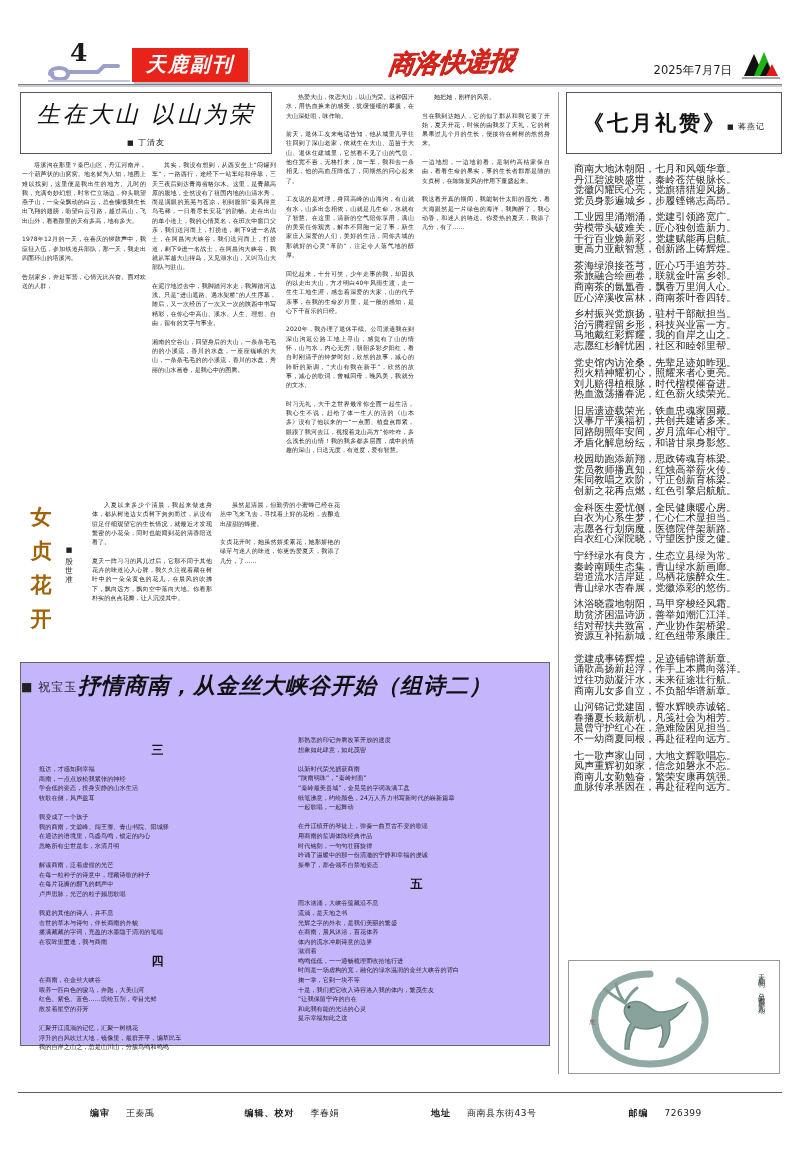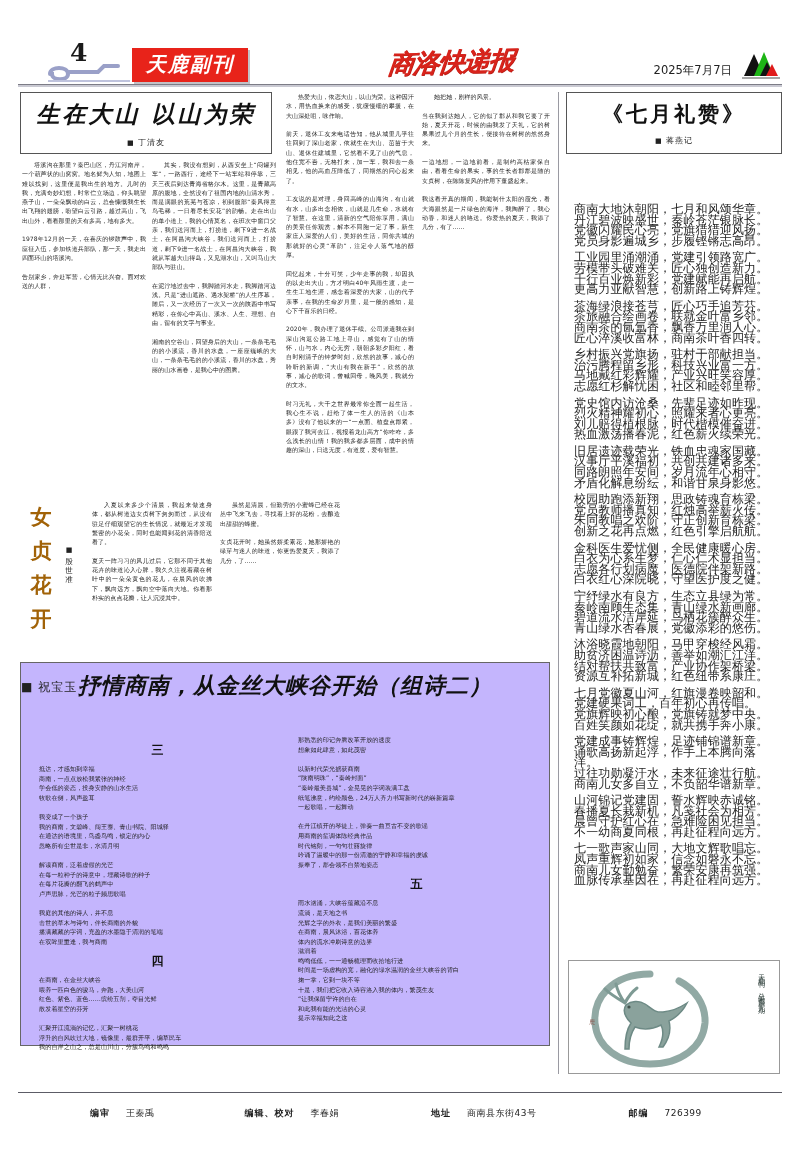--- a/index.html
+++ b/index.html
@@ -94,21 +94,21 @@
   .a1-titlebox {
     position: absolute; left: 20px; top: 92px;
     width: 252px; height: 62px;
     border: 1px solid #555;
     background: #fff;
     display: flex; flex-direction: column;
     align-items: center; justify-content: center;
   }
   .a1-title {
     font-family: "DejaVu Serif", "Liberation Serif", serif;
-    font-weight: bold; font-style: italic;
+    font-weight: normal; font-style: italic;
     font-size: 23px; letter-spacing: 3px;
     color: #111; white-space: nowrap;
   }
   .byline {
     font-size: 8px; color: #222; margin-top: 7px; letter-spacing: 1px;
   }
   .byline .sq { font-size: 7px; }
 
   .a1-col1 { position: absolute; left: 22px; top: 160px; width: 124px; height: 330px; }
   .a1-col2 { position: absolute; left: 152px; top: 160px; width: 124px; height: 330px; }
@@ -164,35 +164,34 @@
   .poem-lines {
     font-size: 6.1px; line-height: 9.6px; color:#1d1d1d;
     white-space: pre-wrap; letter-spacing: .1px;
   }
 
   
   .a4-box {
     position: absolute; left: 566px; top: 92px;
     width: 216px; height: 62px;
     border: 1px solid #555; background:#fff;
-    display:flex; flex-direction:column;
+    display:flex; flex-direction:row;
     align-items:center; justify-content:center;
   }
   .a4-title {
     font-family: "DejaVu Serif", "Liberation Serif", serif;
     font-weight: bold; font-size: 21px; letter-spacing: 3px; color:#111;
     white-space: nowrap;
   }
   .a4-verses {
     position: absolute; left: 574px; top: 164px;
     width: 202px; height: 770px;
-    font-size: 12px; line-height: 10.6px;
+    font-size: 10px; line-height: 10.6px;
     color: #1d1d1d; white-space: pre-wrap;
     letter-spacing: .15px;
-    margin-top: 40px;
   }
   .verse-gap { height: 6px; }
   .rightrule {
     position: absolute; left: 558px; top: 92px;
     width: 0; height: 982px;
     border-left: 1px solid #9a9aa2;
   }
 
   
   .deer-box {
@@ -405,43 +404,40 @@
 丹江碧波映盛世，秦岭苍茫银脉长。
 党徽闪耀民心亮，党旗猎猎迎风扬。
 党员身影遍城乡，步履铿锵志高昂。</div><div class="verse-gap"></div><div style="white-space: pre-wrap;">工业园里涌潮涌，党建引领路宽广。
 劳模带头破难关，匠心独创造新力。
 千行百业焕新彩，党建赋能再启航。
 更高力亚献智慧，创新路上铸辉煌。</div><div class="verse-gap"></div><div style="white-space: pre-wrap;">茶海绿浪接苍芎，匠心巧手追芳芬。
 茶旅融合绘画卷，联就金叶富乡邻。
 商南茶的氤氲香，飘香万里润人心。
 匠心淬溪收富林，商南茶叶香四转。</div><div class="verse-gap"></div><div style="white-space: pre-wrap;">乡村振兴党旗扬，驻村干部献担当。
 治污腾程留乡形，科技兴业富一方。
-马地戴红彩辉耀，产业兴旺笑容厚。
+马地戴红彩辉耀，我的自岸之山之。
 志愿红杉解忧困，社区和睦邻里帮。</div><div class="verse-gap"></div><div style="white-space: pre-wrap;">党史馆内访沧桑，先辈足迹如昨现。
 烈火精神耀初心，照耀来者心更亮。
 刘儿赔得植根脉，时代楷模催奋进。
 热血激荡播春泥，红色薪火续荣光。</div><div class="verse-gap"></div><div style="white-space: pre-wrap;">旧居遗迹载荣光，铁血忠魂家国藏。
 汉事厅平溪福初，共创共建诸多来。
 同路朗照年安间，岁月流年心相守。
 矛盾化解息纷纭，和谐甘泉身影悠。</div><div class="verse-gap"></div><div style="white-space: pre-wrap;">校园助跑添新翔，思政铸魂育栋梁。
 党员教师播真知，红烛高举薪火传。
 朱同教唱之欢阶，守正创新育栋梁。
 创新之花再点燃，红色引擎启航航。</div><div class="verse-gap"></div><div style="white-space: pre-wrap;">金科医生爱忧侧，全民健康暖心房。
 白衣为心系生梦，仁心仁术显担当。
 志愿各行划病魔，医德院伴架新路。
 白衣红心深院晓，守望医护度之健。</div><div class="verse-gap"></div><div style="white-space: pre-wrap;">宁纾绿水有良方，生态立县绿为常。
 秦岭南顾生态集，青山绿水新画廊。
 碧道流水洁岸延，鸟栖花簇醉众生。
 青山绿水杏春展，党徽添彩的悠伤。</div><div class="verse-gap"></div><div style="white-space: pre-wrap;">沐浴晓霞地朝阳，马甲穿梭经风霜。
 助贫济困温诗沥，善举如潮汇江洋。
 结对帮扶共致富，产业协作架桥梁。
-资源互补拓新城，红色纽带系康庄。</div><div class="verse-gap"></div><div style="white-space: pre-wrap;">七月党徽夏山河，红旗漫卷映韶和。
-党建硬果词工，百年初心再传唱。
-党旗辉映初心酿，党旗铸就梦中央。
-百姓笑颜如花绽，就共携手奔小康。</div><div class="verse-gap"></div><div style="white-space: pre-wrap;">党建成事铸辉煌，足迹铺锦谱新章。
+资源互补拓新城，红色纽带系康庄。</div><div class="verse-gap"></div><div class="verse-gap"></div><div style="white-space: pre-wrap;">党建成事铸辉煌，足迹铺锦谱新章。
 诵歌高扬新起浮，作手上本腾向落洋。
 过往功勋凝汗水，未来征途壮行航。
 商南儿女多自立，不负韶华谱新章。</div><div class="verse-gap"></div><div style="white-space: pre-wrap;">山河锦记党建固，誓水辉映赤诚铭。
 春播夏长栽新机，凡笺社会为相芳。
 晨曾守护红心在，急难险困见担当。
 不一幼商夏同根，再赴征程向远方。</div><div class="verse-gap"></div><div style="white-space: pre-wrap;">七一歌声家山同，大地文辉歌唱忘。
 凤声重辉初如家，信念如磐永不忘。
 商南儿女勤勉奋，繁荣安康再筑强。
 血脉传承基因在，再赴征程向远方。</div></div>
 

